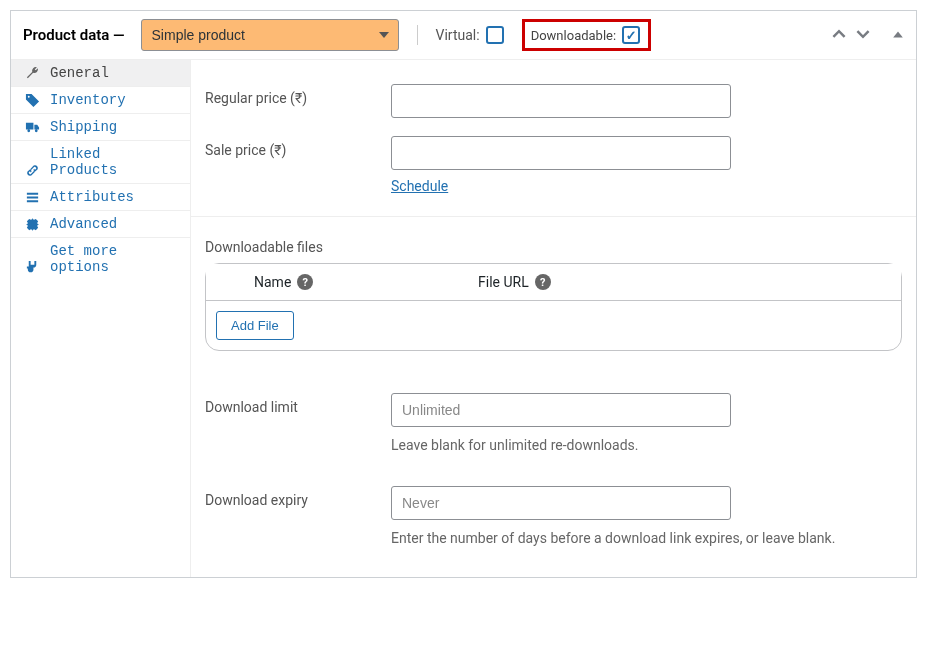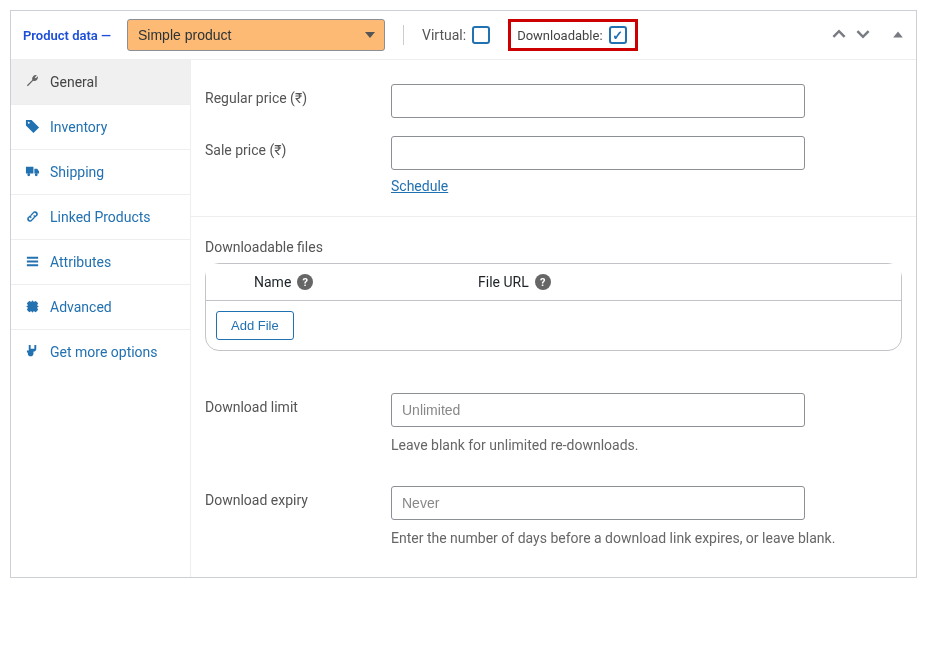--- a/index.html
+++ b/index.html
@@ -1,40 +1,40 @@
 <!DOCTYPE html>
 <html><head>
 <meta charset="utf-8">
 <style>
 * { box-sizing: border-box; margin: 0; padding: 0; }
 body { font-family: -apple-system, BlinkMacSystemFont, "Segoe UI", Roboto, sans-serif; font-size: 13px; color: #444; background: #fff; padding: 10px; }
 .panel { border: 1px solid #ccd0d4; background: #fff; width: 907px; }
 .panel-header { display: flex; align-items: center; padding: 8px 12px; border-bottom: 1px solid #eee; }
-.header-title { font-size: 13px; font-weight: 600; color: #1d4ed8; }
+.header-title { font-size: 15px; font-weight: 600; color: #000000; }
 .product-type-select { margin-left: 8px; height: 32px; width: 258px; border: 1px solid #8c8f94; border-radius: 3px; padding: 0 24px 0 10px; font-size: 14px; color: #2c3338; background: #fdba74; appearance: none; position: relative; }
 .select-wrap { position: relative; margin-left: 8px; }
 .select-wrap::after { content: ""; position: absolute; right: 10px; top: 13px; width: 0; height: 0; border-left: 5px solid transparent; border-right: 5px solid transparent; border-top: 6px solid #555; pointer-events: none; }
 .divider { width: 1px; height: 20px; background: #ccc; margin: 0 18px; }
 .checkbox-group { display: flex; align-items: center; gap: 6px; color: #555; font-size: 14px; }
 .cb { width: 18px; height: 18px; border: 2px solid #2271b1; border-radius: 3px; display: inline-flex; align-items: center; justify-content: center; cursor: pointer; }
 .cb.checked::after { content: "✓"; color: #2271b1; font-size: 13px; font-weight: bold; }
 .highlight-box { border: 3px solid #c00; padding: 4px 8px 4px 6px; display: flex; align-items: center; gap: 6px; }
 .header-controls { margin-left: auto; display: flex; gap: 10px; color: #787c82; }
 .header-controls span { cursor: pointer; font-size: 14px; }
 .body { display: flex; }
 .sidebar { width: 180px; background: #fff; border-right: 1px solid #eee; }
-.sidebar-item { display: flex; align-items: flex-start; gap: 10px; padding: 14px 14px; font-size: 14px; color: #2271b1; cursor: pointer; border-bottom: 1px solid #eee; }
+.sidebar-item { display: flex; align-items: flex-end; gap: 10px; padding: 5px 14px; font-size: 14px; color: #2271b1; cursor: pointer; border-bottom: 1px solid #eee; font-family: Liberation Mono, monospace; }
 .sidebar-item.active { background: #f0f0f1; color: #444; }
 .sidebar-item svg { width: 15px; height: 15px; flex-shrink: 0; }
 .content { flex: 1; }
 .form-row { display: flex; padding: 18px 14px 0 14px; align-items: flex-start; }
 .form-row.first { padding-top: 24px; }
 .form-label { width: 186px; color: #555; font-size: 14px; padding-top: 6px; }
 .form-field { flex: 1; }
-.text-input { width: 414px; height: 34px; border: 1px solid #8c8f94; border-radius: 3px; padding: 0 10px; font-size: 14px; color: #2c3338; }
+.text-input { width: 340px; height: 34px; border: 1px solid #8c8f94; border-radius: 3px; padding: 0 10px; font-size: 14px; color: #2c3338; }
 .text-input::placeholder { color: #888; }
 .link { color: #2271b1; text-decoration: underline; cursor: pointer; font-size: 14px; display: inline-block; margin-top: 8px; }
 .hr { height: 1px; background: #eee; margin-top: 22px; }
 .section-label { padding: 22px 14px 8px 14px; color: #555; font-size: 14px; }
 .file-table { margin: 0 14px; border: 1px solid #c3c4c7; border-radius: 14px; }
 .file-table-head { display: flex; border-bottom: 1px solid #c3c4c7; background: #fff; }
 .file-th { padding: 10px 12px; font-size: 14px; color: #1d2327; display: flex; align-items: center; gap: 6px; }
 .file-th.name { width: 260px; padding-left: 48px; }
 .file-th.url { flex: 1; }
 .help-icon { display: inline-flex; width: 16px; height: 16px; border-radius: 50%; background: #666; color: #fff; font-size: 11px; font-weight: bold; align-items: center; justify-content: center; }

